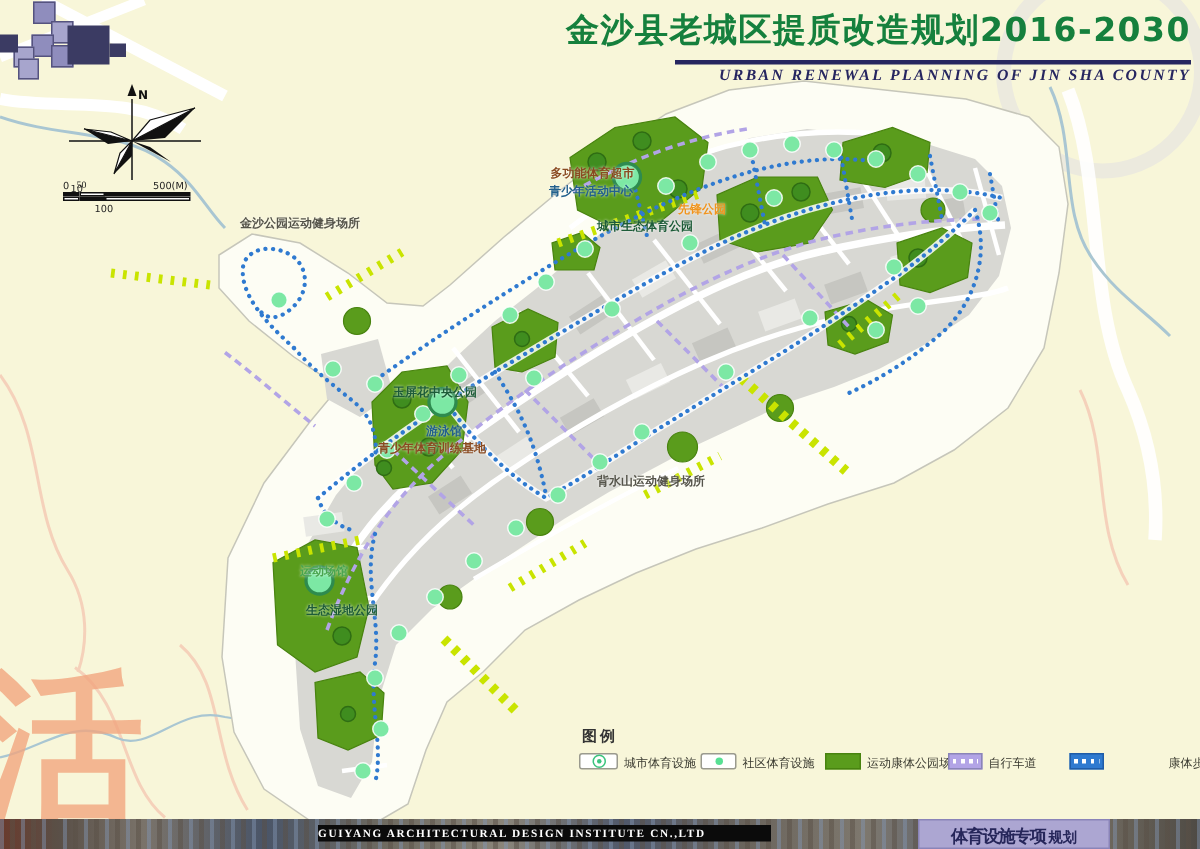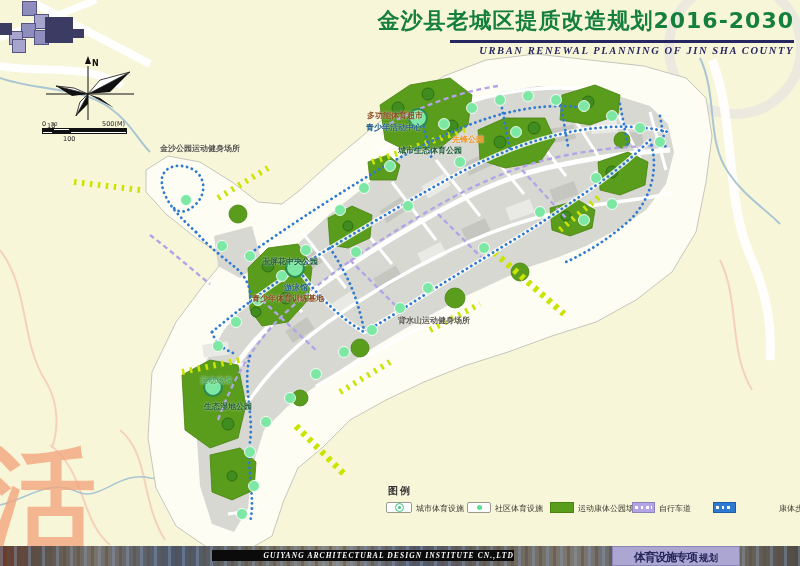--- a/index.html
+++ b/index.html
@@ -47,21 +47,21 @@
   
   #watermark{left:-16px;top:444px;font-size:112px;font-weight:bold;color:#f2a57e;opacity:.78;line-height:110px;}
 
   
   #photo-strip{left:0;top:546px;width:800px;height:20px;
     background:
       repeating-linear-gradient(90deg,rgba(130,150,180,.45) 0 3px,rgba(0,0,0,0) 3px 7px,rgba(90,80,70,.5) 7px 10px,rgba(0,0,0,0) 10px 14px),
       linear-gradient(90deg,#6a3a2c 0%,#5a5048 5%,#7a736a 12%,#4a5568 22%,#6e6a60 32%,#8a857a 42%,#50586a 52%,#6a645c 62%,#7e786e 72%,#565e6e 82%,#6e685e 92%,#4e4a44 100%);}
   #company-bar{left:212px;top:550px;width:302px;height:11px;background:#0b0b0b;color:#fff;
     font-family:"Liberation Serif",serif;font-size:7.5px;letter-spacing:1.1px;font-weight:bold;
-    text-align:right;line-height:11px;white-space:nowrap;font-style:italic;}
+    text-align:left;line-height:11px;white-space:nowrap;}
   #stamp{left:577px;top:546px;width:128px;height:20px;background:#aca6d2;border:1px solid #8a84b8;
     box-sizing:border-box;text-align:center;line-height:18px;white-space:nowrap;color:#26265a;margin-left:35px;}
   #stamp .main{font-size:11.5px;font-weight:bold;letter-spacing:-1px;}
   #stamp .suffix{font-size:9.5px;font-weight:bold;margin-left:2px;}
 </style>
 </head>
 <body>
 
 <div class="abs" id="map" style="left:0;top:0;width:800px;height:566px;">
 <svg width="800" height="566" viewBox="0 0 800 566" xmlns="http://www.w3.org/2000/svg">

